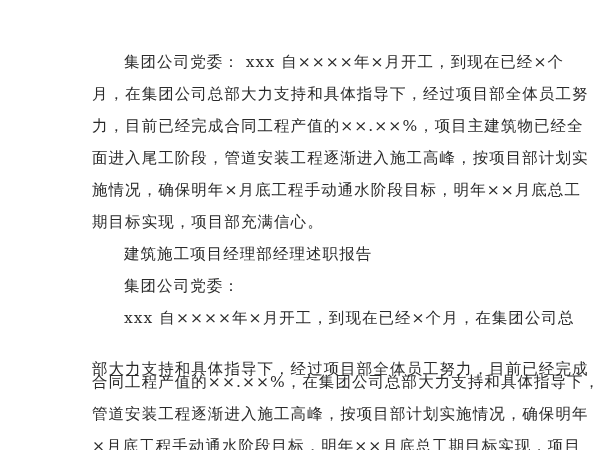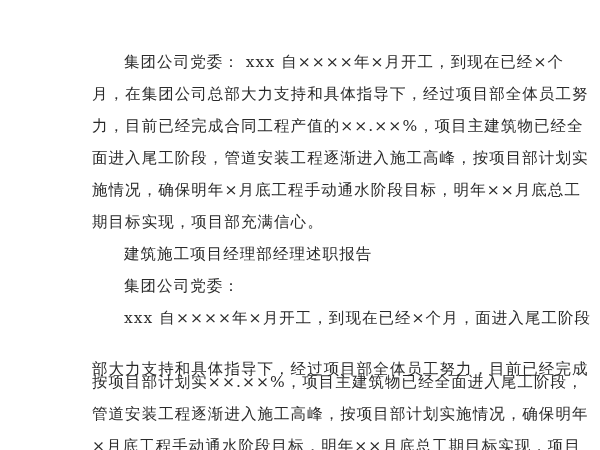--- a/index.html
+++ b/index.html
@@ -18,18 +18,18 @@
   <div class="line" style="top:84px">月，在集团公司总部大力支持和具体指导下，经过项目部全体员工努</div>
   <div class="line" style="top:116px">力，目前已经完成合同工程产值的××.××%，项目主建筑物已经全</div>
   <div class="line" style="top:148px">面进入尾工阶段，管道安装工程逐渐进入施工高峰，按项目部计划实</div>
   <div class="line" style="top:180px">施情况，确保明年×月底工程手动通水阶段目标，明年××月底总工</div>
   <div class="line" style="top:212px">期目标实现，项目部充满信心。</div>
 
   <div class="line indent" style="top:276px">集团公司党委：</div>
 
   <div class="line indent" style="top:244px">建筑施工项目经理部经理述职报告</div>
 
-  <div class="line indent" style="top:308px">xxx 自××××年×月开工，到现在已经×个月，面进入尾工阶段</div>
+  <div class="line indent" style="top:308px">xxx 自××××年×月开工，到现在已经×个月，在集团公司总</div>
   <div class="line" style="top:359px">部大力支持和具体指导下，经过项目部全体员工努力，目前已经完成</div>
-  <div class="line" style="top:372px">按项目部计划实××.××%，项目主建筑物已经全面进入尾工阶段，</div>
+  <div class="line" style="top:372px">合同工程产值的××.××%，在集团公司总部大力支持和具体指导下，</div>
   <div class="line" style="top:404px">管道安装工程逐渐进入施工高峰，按项目部计划实施情况，确保明年</div>
   <div class="line" style="top:436px">×月底工程手动通水阶段目标，明年××月底总工期目标实现，项目</div>
 </div>
 
 </body></html>

